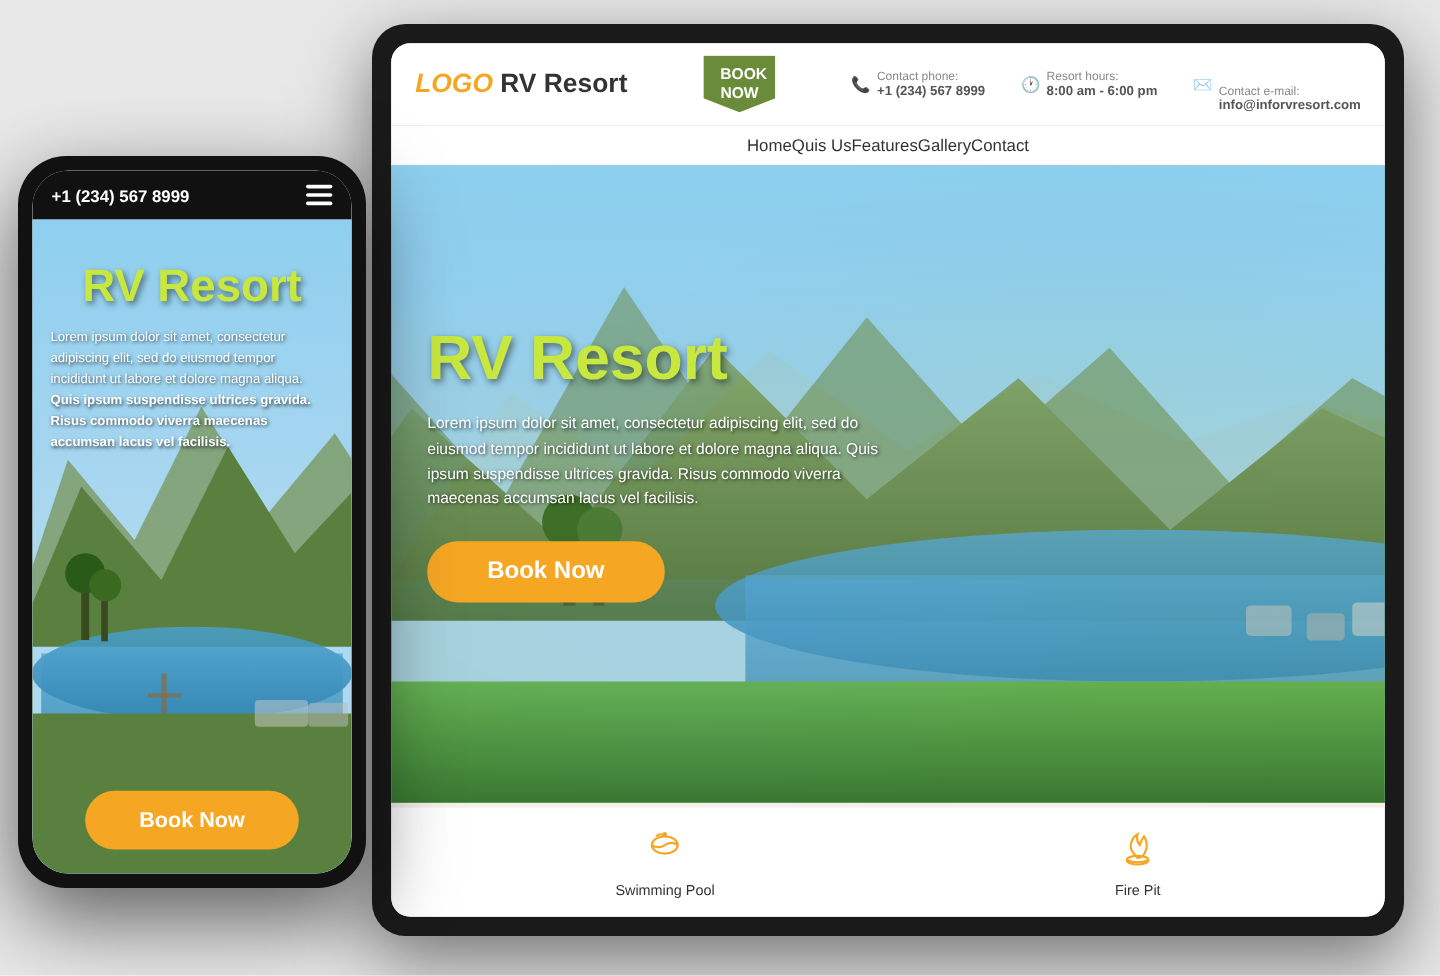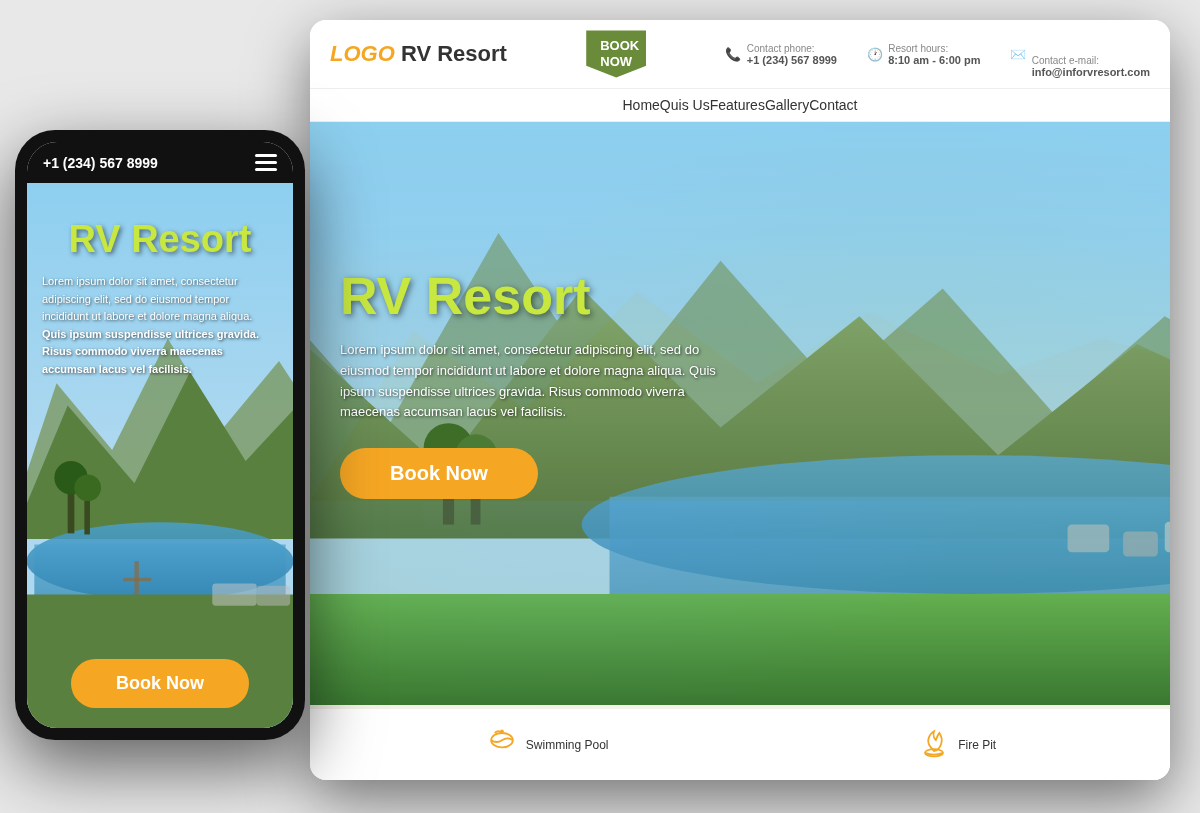--- a/index.html
+++ b/index.html
@@ -23,20 +23,21 @@
     
     .tablet {
       position: absolute;
       right: 30px;
       top: 20px;
       width: 860px;
       height: 760px;
       background: #1a1a1a;
       border-radius: 28px;
       box-shadow: 0 20px 60px rgba(0,0,0,0.5);
+      padding: 16px;
     }
 
     .tablet-screen {
       width: 100%;
       height: 100%;
       background: #fff;
       border-radius: 16px;
       overflow: hidden;
       display: flex;
       flex-direction: column;
@@ -189,21 +190,21 @@
       background: #fff;
       display: flex;
       justify-content: space-around;
       padding: 15px 20px;
       flex-shrink: 0;
       border-top: 4px solid #f5f0e8;
     }
 
     .amenity-item {
       display: flex;
-      flex-direction: row;
+      flex-direction: column;
       align-items: center;
       gap: 6px;
       font-size: 12px;
       color: #333;
     }
 
     .amenity-icon {
       font-size: 28px;
       color: #f5a623;
       line-height: 1;
@@ -331,21 +332,21 @@
             <span class="contact-icon">📞</span>
             <div>
               <div style="font-size:10px;color:#888;">Contact phone:</div>
               <div style="font-weight:bold;">+1 (234) 567 8999</div>
             </div>
           </div>
           <div class="contact-item">
             <span class="contact-icon">🕐</span>
             <div>
               <div style="font-size:10px;color:#888;">Resort hours:</div>
-              <div style="font-weight:bold;">8:10 am - 6:00 pm</div>
+              <div style="font-weight:bold;">8:00 am - 6:00 pm</div>
             </div>
           </div>
           <div class="contact-item">
             <span class="contact-icon">✉️</span>
             <div>
               <div style="font-size:10px;color:#888;margin-top:25px;">Contact e-mail:</div>
               <div style="font-weight:bold;">info@inforvresort.com</div>
             </div>
           </div>
         </div>

